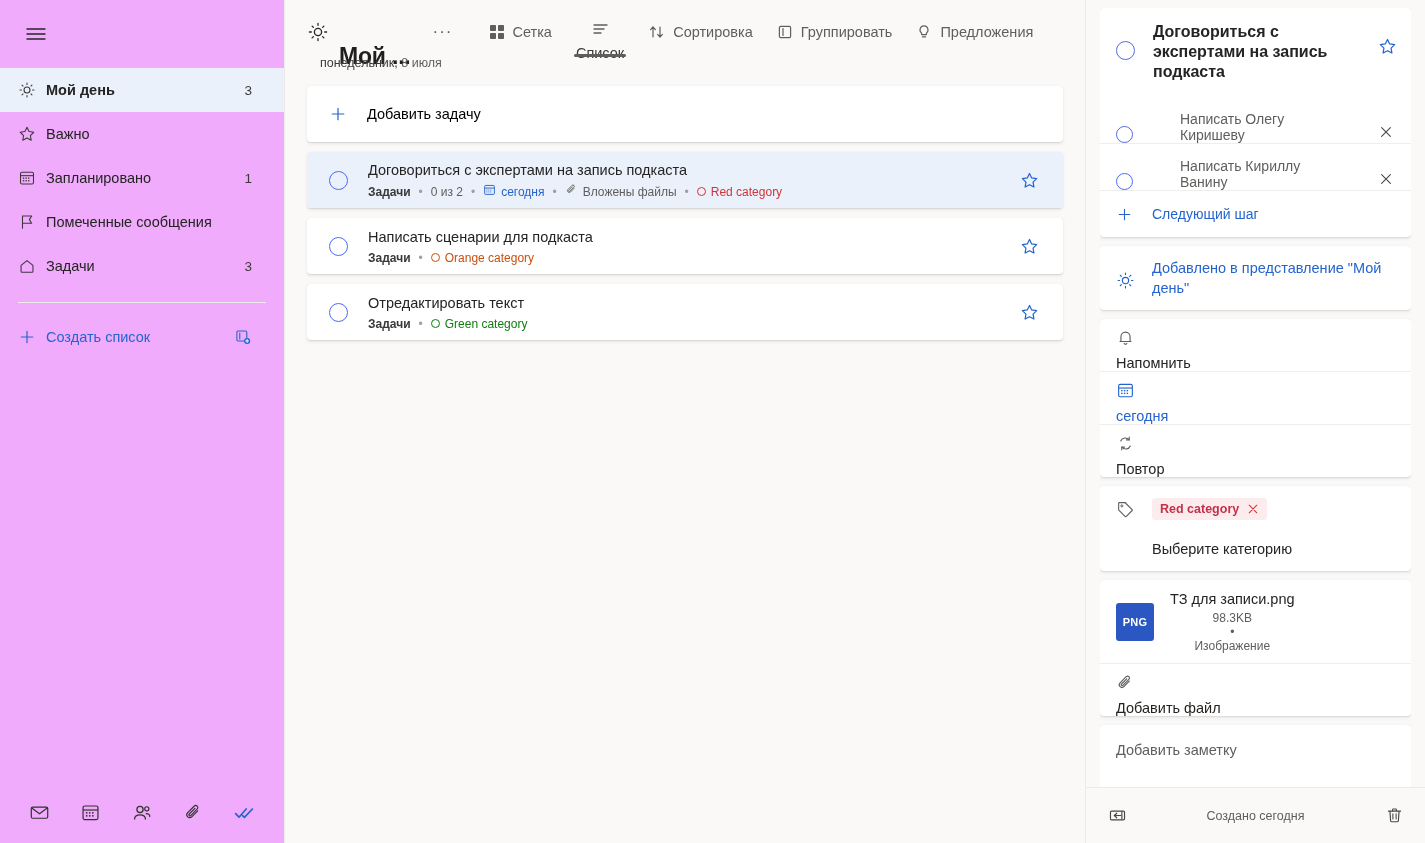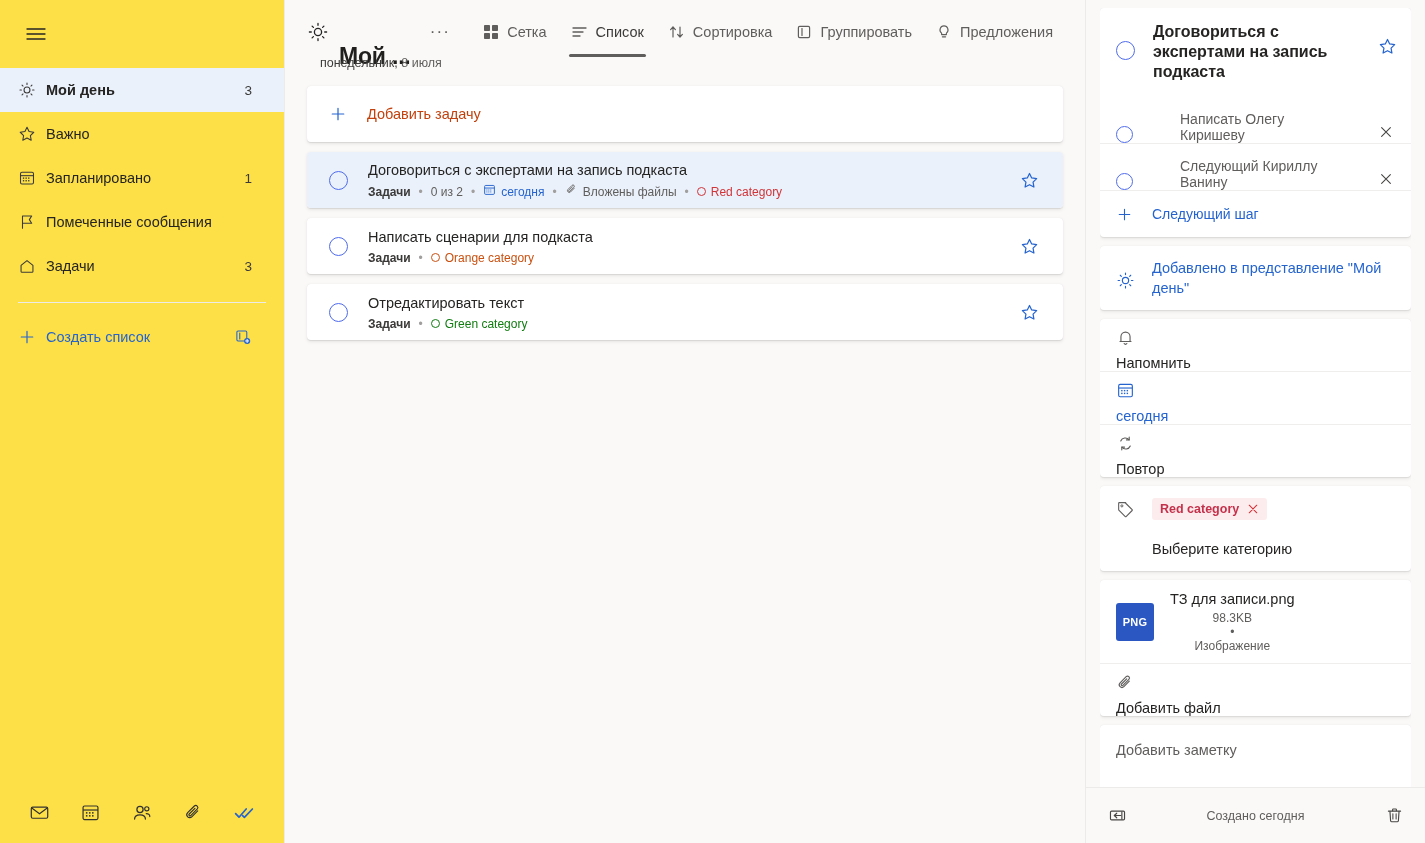--- a/index.html
+++ b/index.html
@@ -8,21 +8,21 @@
     font-family: "Liberation Sans", sans-serif;
     background: #faf9f8;
     color: #252423;
     overflow: hidden;
   }
   .app { display: flex; width: 1425px; height: 843px; }
 
   
   .sidebar {
     width: 285px; height: 843px;
-    background: #fde047;
+    background: #f0abfc;
     border-right: 1px solid #edebe9;
     display: flex; flex-direction: column;
     flex: 0 0 285px;
     position: relative;
   }
   .hamburger-wrap { height: 68px; display: flex; align-items: center; padding-left: 18px; }
   .hamburger { width: 36px; height: 36px; display: flex; align-items: center; justify-content: center; border-radius: 4px; cursor: pointer; }
 
   .nav-list { display: flex; flex-direction: column; }
   .nav-item {
@@ -68,41 +68,41 @@
   .ellipsis-btn {
     margin-left: 18px; width: 28px; height: 28px; display: flex; align-items: center;
     justify-content: center; color: #605e5c; cursor: pointer; border-radius: 4px; font-size: 17px; letter-spacing: 1px;
   }
   .toolbar { display: flex; align-items: center; margin-left: 22px; gap: 4px; }
   .tool-btn {
     display: flex; align-items: center; gap: 8px;
     padding: 6px 10px; border-radius: 4px; cursor: pointer;
     font-size: 14.5px; color: #605e5c; position: relative; height: 34px;
   }
-  .tool-btn.active { color: #3b3a39; }
+  .tool-btn.active { color: #3b3a39; flex-direction: column; }
   .tool-btn.active::after {
     content: ""; position: absolute; left: 8px; right: 8px; bottom: -8px;
     height: 3px; background: #605e5c; border-radius: 2px;
   }
   .tool-ico { display: flex; align-items: center; color: #605e5c; }
   .subtitle { font-size: 12.5px; color: #605e5c; margin-top: 6px; }
   .subtitle .sub-day { color: #3b3a39; margin-left: 13px; }
 
   
   .list-area { padding: 0 22px; display: flex; flex-direction: column; gap: 10px; }
   .card {
     background: #ffffff; border-radius: 4px;
     box-shadow: 0 0.3px 0.9px rgba(0,0,0,0.08), 0 1.6px 3.6px rgba(0,0,0,0.08);
   }
   .add-task-row {
     height: 56px; display: flex; align-items: center; padding: 0 22px;
     cursor: text;
   }
   .add-plus { color: #2564cf; display: flex; align-items: center; margin-right: 20px; }
-  .add-text { color: #c2410c; font-size: 14.5px; }
+  .add-text { color: #000000; font-size: 14.5px; }
 
   .task-row {
     min-height: 56px; display: flex; align-items: center;
     padding: 8px 18px 8px 22px; cursor: pointer; border-radius: 4px;
   }
   .task-row.selected { background: #eaf1fb; }
   .task-check {
     width: 19px; height: 19px; border: 1.6px solid #4f6bed; border-radius: 50%;
     flex: 0 0 19px; margin-right: 20px; cursor: pointer;
   }
@@ -553,21 +553,21 @@
           <div class="sub-text">Написать Олегу Киришеву</div>
           <div class="sub-x">
             <svg width="14" height="14" viewBox="0 0 16 16" fill="none" aria-hidden="true">
               <path d="M3 3l10 10M13 3L3 13" stroke="#484644" stroke-width="1.25" stroke-linecap="round"></path>
             </svg>
           </div>
         </div>
 
         <div class="sub-row">
           <div class="sub-check"></div>
-          <div class="sub-text">Следующий Кириллу Ванину</div>
+          <div class="sub-text">Написать Кириллу Ванину</div>
           <div class="sub-x">
             <svg width="14" height="14" viewBox="0 0 16 16" fill="none" aria-hidden="true">
               <path d="M3 3l10 10M13 3L3 13" stroke="#484644" stroke-width="1.25" stroke-linecap="round"></path>
             </svg>
           </div>
         </div>
 
         <div class="next-row">
           <span class="next-plus">
             <svg width="17" height="17" viewBox="0 0 20 20" fill="none" aria-hidden="true">

